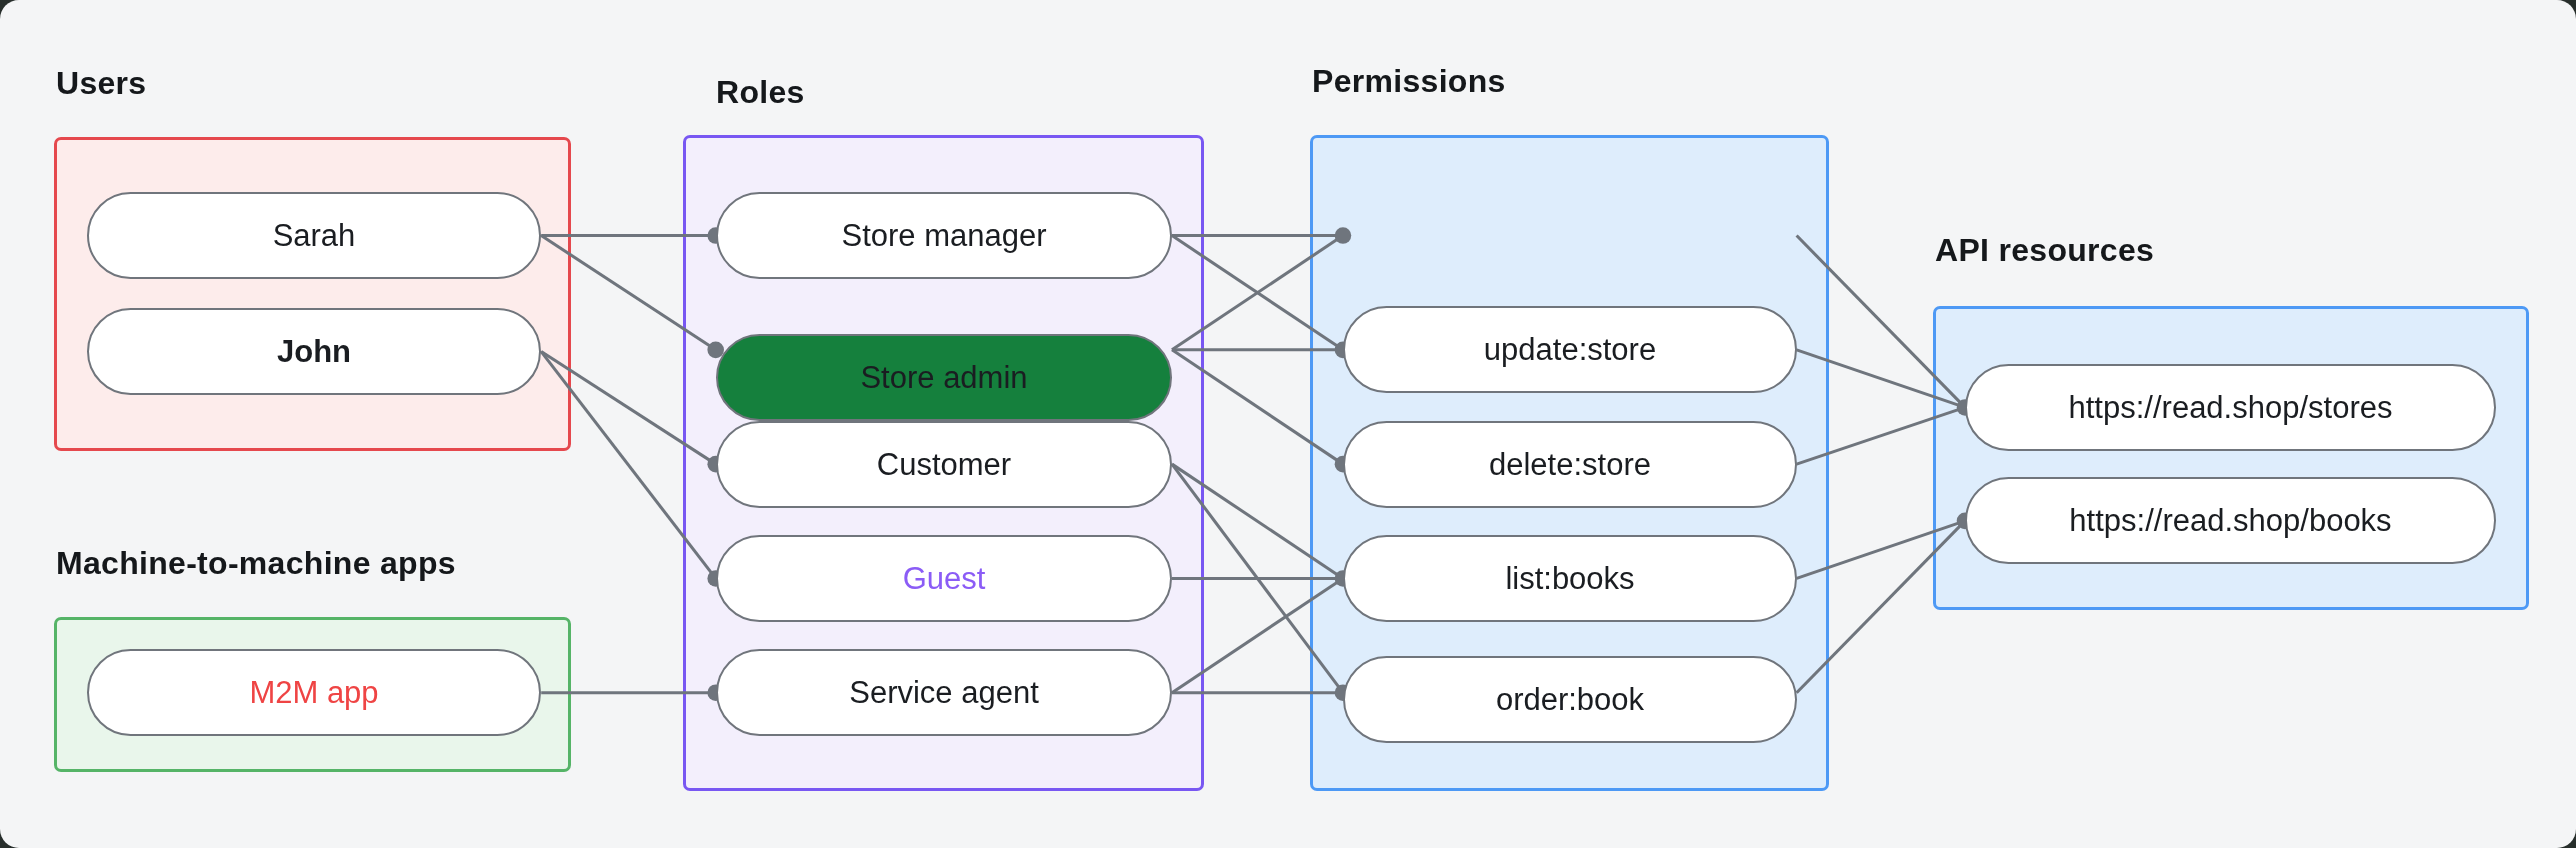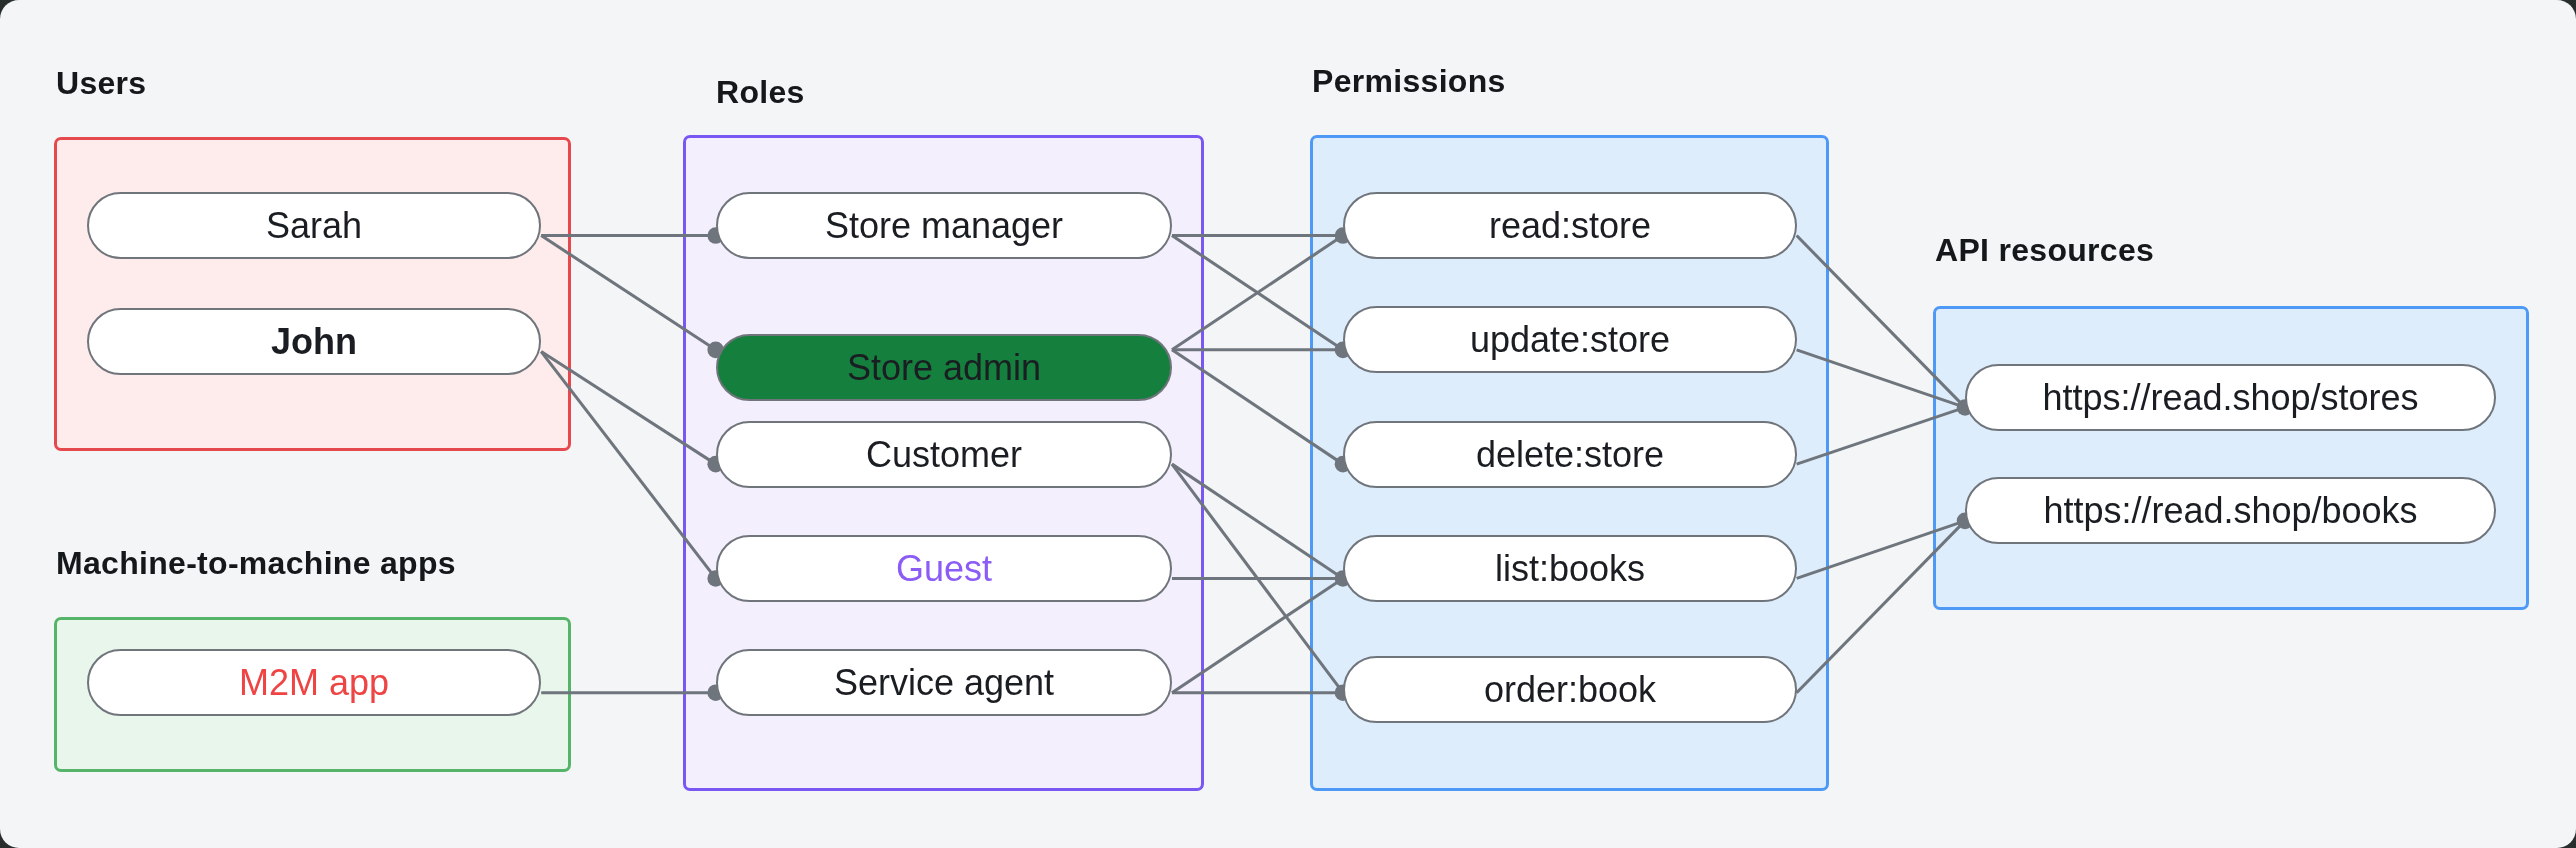--- a/index.html
+++ b/index.html
@@ -20,24 +20,24 @@
   .group-label {
     position:absolute; font-size:32px; font-weight:600;
     color:#15181b; letter-spacing:0.3px; white-space:nowrap;
   }
   .label-users       { left:56px;   top:65px;  }
   .label-machine     { left:56px;   top:545px; }
   .label-roles       { left:685px;  top:74px;margin-left:31px;  }
   .label-permissions { left:1312px; top:63px;  }
   .label-api         { left:1935px; top:232px; }
   .pill {
-    position:absolute; height:67px; box-sizing:border-box;
+    position:absolute; height:87px; box-sizing:border-box;
     background:#fff; border:2.6px solid #70757c; border-radius:45px;
     display:flex; align-items:center; justify-content:center;
-    font-size:36px; color:#1a1d21; white-space:nowrap;
+    font-size:31px; color:#1a1d21; white-space:nowrap;
   }
   svg.edge-layer { position:absolute; left:0; top:0; }
 </style>
 </head>
 <body>
 
 <div class="canvas" style="background: rgb(244, 245, 246);">
   <div class="group group-users" style="border-color: rgb(229, 72, 77); background: rgb(253, 236, 235);"></div>
   <div class="group group-machine" style="border-color: rgb(85, 180, 103); background: rgb(233, 246, 235);"></div>
   <div class="group group-roles" style="border-color: rgb(120, 87, 242); background: rgb(243, 239, 252);"></div>
@@ -85,21 +85,20 @@
       <circle cx="2252" cy="597" r="9.5" fill="#6f757d"></circle>
     </svg>
 <div class="pill" style="left: 87px; top: 192px; width: 454px; border-color: rgb(112, 117, 124); background: rgb(255, 255, 255); color: rgb(26, 29, 33);">Sarah</div>
     <div class="pill" style="left: 87px; top: 308px; width: 454px; border-color: rgb(112, 117, 124); background: rgb(255, 255, 255); color: rgb(26, 29, 33); font-weight: bold;">John</div>
     <div class="pill" style="left: 87px; top: 649px; width: 454px; border-color: rgb(112, 117, 124); background: rgb(255, 255, 255); color: #ef4444;">M2M app</div>
     <div class="pill" style="left: 716px; top: 192px; width: 456px; border-color: rgb(112, 117, 124); background: rgb(255, 255, 255); color: rgb(26, 29, 33);">Store manager</div>
     <div class="pill" style="left: 716px; top: 306px; width: 456px; border-color: rgb(112, 117, 124); background: #15803d; color: rgb(26, 29, 33); margin-top: 28px;">Store admin</div>
     <div class="pill" style="left: 716px; top: 421px; width: 456px; border-color: rgb(112, 117, 124); background: rgb(255, 255, 255); color: rgb(26, 29, 33);">Customer</div>
     <div class="pill" style="left: 716px; top: 535px; width: 456px; border-color: rgb(112, 117, 124); background: rgb(255, 255, 255); color: #8b5cf6;">Guest</div>
     <div class="pill" style="left: 716px; top: 649px; width: 456px; border-color: rgb(112, 117, 124); background: rgb(255, 255, 255); color: rgb(26, 29, 33);">Service agent</div>
-    <div class="pill" style="left: 1343px; top: 192px; width: 454px; border-color: rgb(112, 117, 124); background: rgb(255, 255, 255); color: rgb(26, 29, 33);">read:store</div>
     <div class="pill" style="left: 1343px; top: 306px; width: 454px; border-color: rgb(112, 117, 124); background: rgb(255, 255, 255); color: rgb(26, 29, 33);">update:store</div>
     <div class="pill" style="left: 1343px; top: 421px; width: 454px; border-color: rgb(112, 117, 124); background: rgb(255, 255, 255); color: rgb(26, 29, 33);">delete:store</div>
     <div class="pill" style="left: 1343px; top: 535px; width: 454px; border-color: rgb(112, 117, 124); background: rgb(255, 255, 255); color: rgb(26, 29, 33);">list:books</div>
     <div class="pill" style="left: 1343px; top: 649px; width: 454px; border-color: rgb(112, 117, 124); background: rgb(255, 255, 255); color: rgb(26, 29, 33); margin-top: 7px;">order:book</div>
     <div class="pill" style="left: 1965px; top: 364px; width: 531px; border-color: rgb(112, 117, 124); background: rgb(255, 255, 255); color: rgb(26, 29, 33);">https://read.shop/stores</div>
     <div class="pill" style="left: 1965px; top: 477px; width: 531px; border-color: rgb(112, 117, 124); background: rgb(255, 255, 255); color: rgb(26, 29, 33);">https://read.shop/books</div>
   </div>
 
 
 </body></html>

